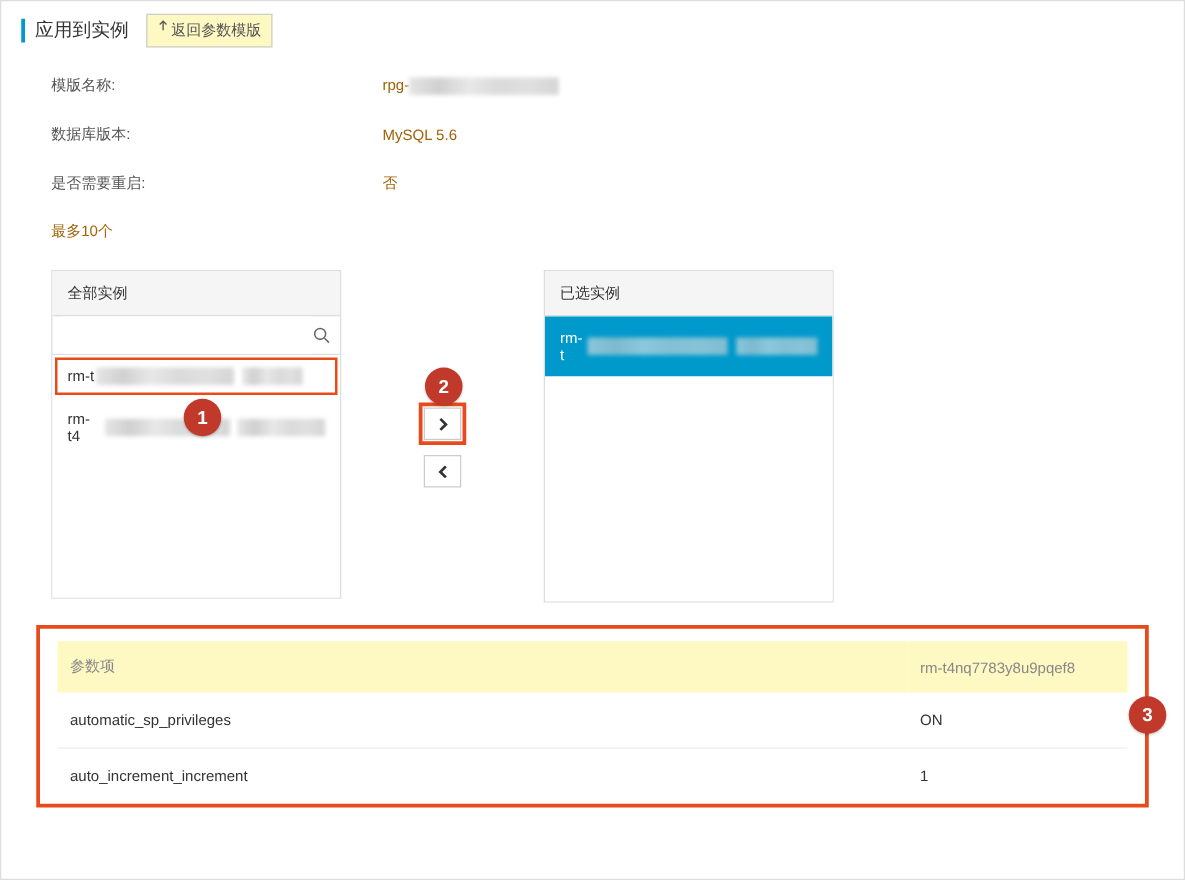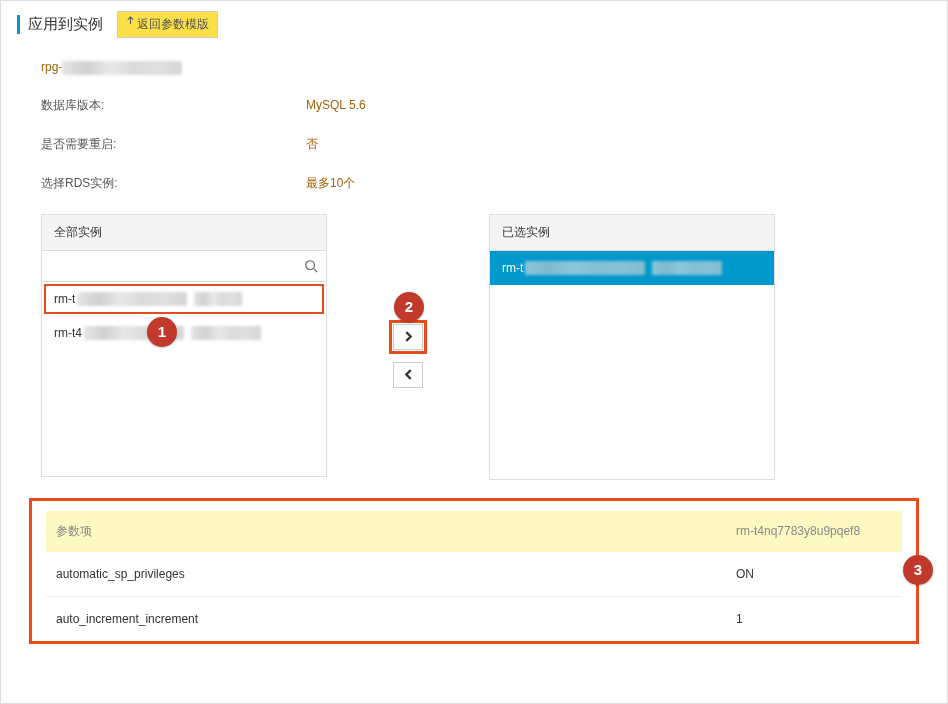--- a/index.html
+++ b/index.html
@@ -24,21 +24,21 @@
       gap: 14px;
     }
     .title-bar {
       border-left: 3px solid #0099cc;
       padding-left: 8px;
       font-size: 15px;
       color: #333;
     }
     .back-btn {
       border: 1px solid #ccc;
-      background: #fde047;
+      background: #fef9c3;
       padding: 4px 8px;
       font-size: 12px;
       color: #555;
       cursor: pointer;
       display: inline-flex;
       align-items: flex-start;
       gap: 2px;
     }
     .back-btn svg {
       width: 9px;
@@ -68,21 +68,21 @@
       filter: blur(1.5px);
       border-radius: 1px;
     }
     .transfer-area {
       display: flex;
       padding: 0 40px;
       gap: 0;
       align-items: flex-start;
     }
     .panel {
-      width: 286px;
+      width: 232px;
       border: 1px solid #ddd;
     }
     .panel-header {
       background: #f5f5f5;
       padding: 9px 12px;
       border-bottom: 1px solid #ddd;
       font-size: 12px;
       color: #333;
     }
     .panel-search {
@@ -207,34 +207,34 @@
   <button class="back-btn">
     <svg viewBox="0 0 10 10" fill="none" stroke="#555" stroke-width="1.2">
       <path d="M5 9 L5 1 M2 4 L5 1 L8 4"></path>
     </svg>
     <span>返回参数模版</span>
   </button>
 </div>
 
 <div class="form-area">
   <div class="form-row">
+    <div class="form-label">模版名称:</div>
     <div class="form-value">
       <span>rpg-</span><span class="blur-strip" style="width:120px;"></span>
     </div>
   </div>
   <div class="form-row">
     <div class="form-label">数据库版本:</div>
     <div class="form-value">MySQL 5.6</div>
   </div>
   <div class="form-row">
     <div class="form-label">是否需要重启:</div>
     <div class="form-value">否</div>
   </div>
   <div class="form-row">
-    <div class="form-label">选择RDS实例:</div>
     <div class="form-value">最多10个</div>
   </div>
 </div>
 
 <div class="transfer-area">
 
   <div class="panel" style="position:relative;">
     <div class="panel-header">全部实例</div>
     <div class="panel-search">
       <input type="text" placeholder="" style="">

